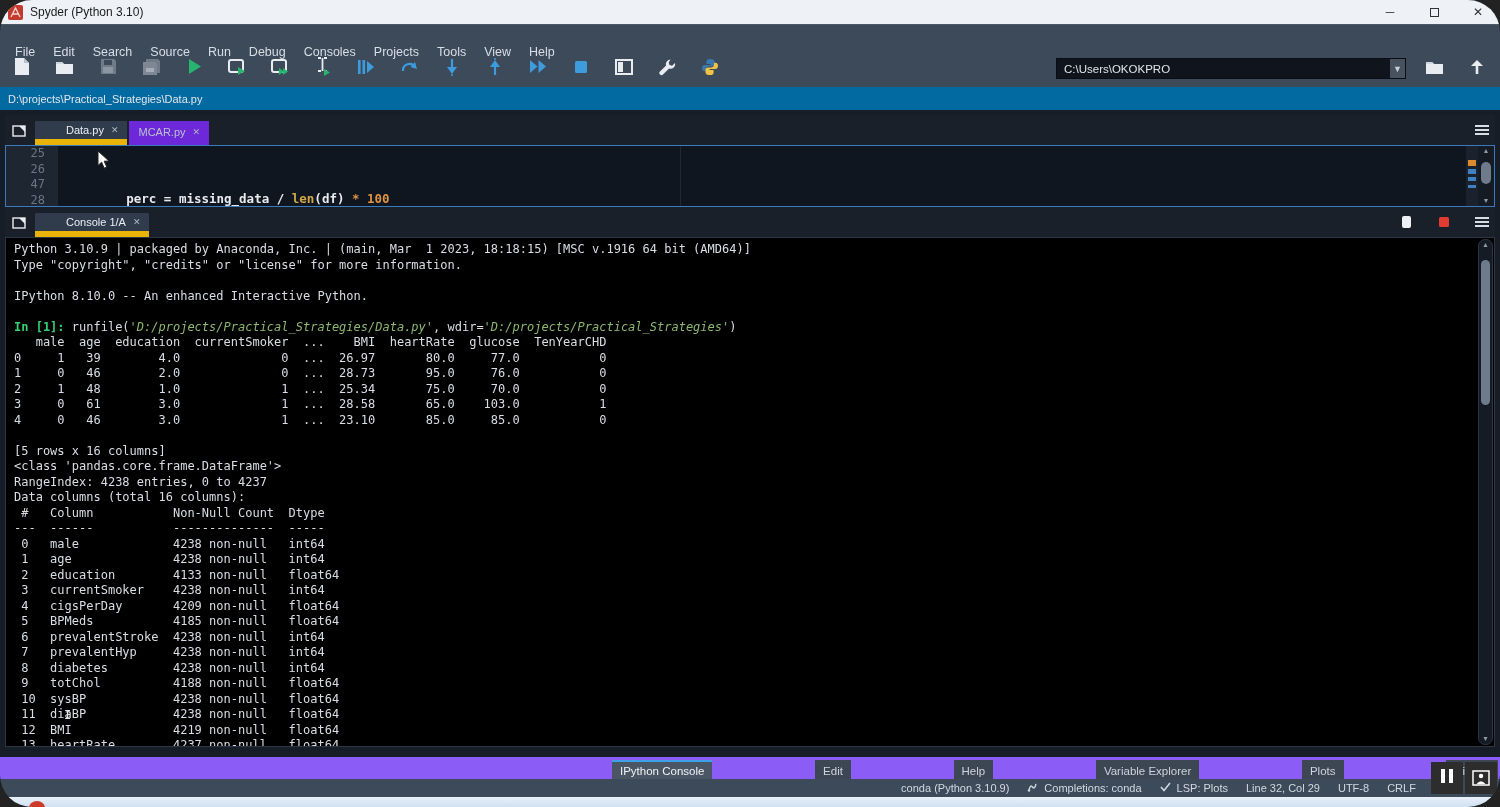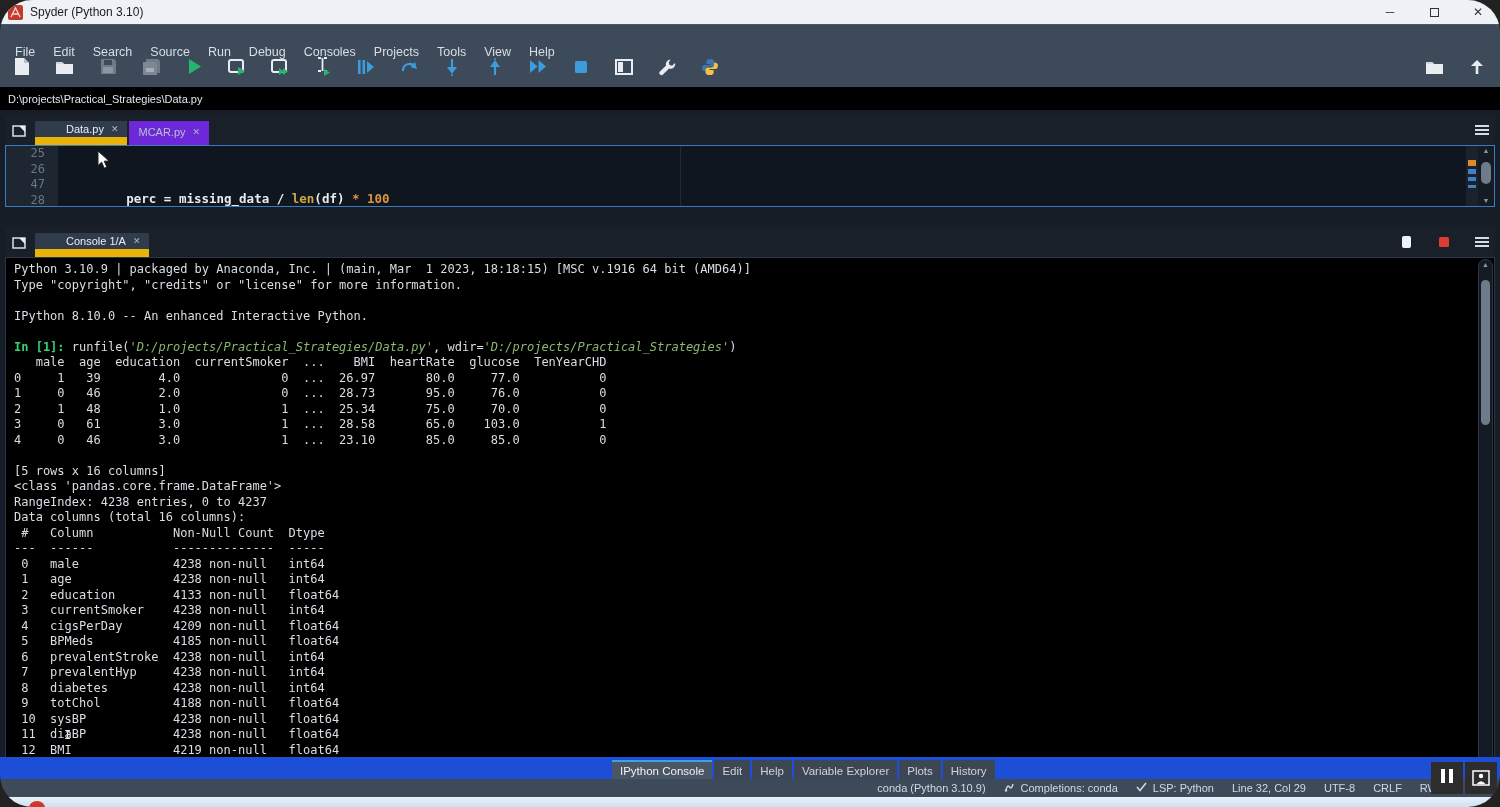--- a/index.html
+++ b/index.html
@@ -22,27 +22,27 @@
   .menubar { height:26px; background:#3d4a59; display:flex; align-items:center; padding-left:6px; border-top:1px solid #4a5866; }
   .menu-item { color:#d7dee6; font-size:12.5px; padding:0 9px; height:100%; display:flex; align-items:center;margin-top:29px; }
   
   .toolbar { height:37px; background:#3d4a59; display:flex; align-items:center; padding:0 10px; }
   .tool-btn { width:24px; height:24px; margin-right:19px; display:flex; align-items:center; justify-content:center; }
   .toolbar-right { margin-left:auto; display:flex; align-items:center; }
   .workdir { width:350px; height:21px; background:#10151d; border:1px solid #0a0e14; display:flex; align-items:center; color:#dfe5ea; font-size:11.5px; padding-left:7px; }
   .workdir .dd { margin-left:auto; width:15px; height:100%; background:#47525e; color:#c7cfd7; font-size:9px; display:flex; align-items:center; justify-content:center; }
   .tool-right-btn { width:26px; height:24px; margin-left:16px; display:flex; align-items:center; justify-content:center; }
   
-  .pathbar { height:23px; background:#000000; color:#e2e6ea; font-size:11px; display:flex; align-items:center; padding-left:8px; }
+  .pathbar { height:23px; background:#0369a1; color:#e2e6ea; font-size:11px; display:flex; align-items:center; padding-left:8px; }
   
   .pane { position:absolute; left:5px; right:5px; }
   .tabbar { height:30px; display:flex; align-items:flex-end; background:#19202a; }
   .browse-tabs { width:30px; height:26px; display:flex; align-items:center; justify-content:center; margin-bottom:1px; }
   .tab { height:24px; display:flex; align-items:center; padding:0 9px; margin-right:2px; font-size:11px; color:#b9c3ce; background:#6d28d9; border-bottom:2px solid transparent; }
-  .tab.active { background:#303c4b; color:#e8eef4; border-bottom:8px solid #eab308;padding-left:31px; }
+  .tab.active { background:#303c4b; color:#e8eef4; border-bottom:6px solid #eab308;padding-left:31px; }
   .tab .close { margin-left:7px; font-size:9px; color:#aeb8c2; }
   .tabbar .spacer { flex:1; }
   .tabbar-icon { width:26px; height:24px; display:flex; align-items:center; justify-content:center; margin-bottom:3px; }
   .hamburger { display:inline-block; width:14px; }
   .hamburger span { display:block; height:2px; background:#d6dde4; margin:2px 0; }
   
   .editor-pane { top:115px; height:92px; }
   .editor-body { position:relative; height:62px; background:#10161f; border:1px solid #3a7abf; overflow:hidden; display:flex; }
   .gutter { width:52px; background:#1d2631; color:#6b7685; font-family:"DejaVu Sans Mono", monospace; font-size:12px; text-align:right; padding-right:13px; flex-shrink:0; }
   .codearea { position:relative; flex:1; font-family:"DejaVu Sans Mono", monospace; font-size:12.5px; color:#e8eaed; white-space:pre; padding-left:8px;font-weight:bold; }
@@ -51,33 +51,33 @@
   .tok-builtin { color:#d0a845; }
   .tok-num { color:#de9345; }
   .tok-str { color:#8cb970; font-style:italic; }
   .edge-line { position:absolute; top:0; bottom:0; left:622px; width:1px; background:rgba(255,255,255,0.08); }
   .scrollflag { position:absolute; right:16px; top:0; bottom:0; width:12px; background:#1a222d; }
   .sf-mark { position:absolute; left:2px; width:8px; }
   .v-scrollbar { position:absolute; right:0; top:0; bottom:0; width:16px; background:#141b24; display:flex; flex-direction:column; align-items:center; }
   .sb-arrow { color:#8b97a5; font-size:7px; line-height:10px; }
   .sb-thumb { width:10px; background:#6d7b8b; border-radius:5px; }
   
-  .console-pane { top:227px; height:540px; }
+  .console-pane { top:207px; height:540px; }
   .console-body { position:relative; height:510px; background:#000000; border:1px solid #2b3644; overflow:hidden; }
   .console-text { position:absolute; left:8px; top:4px; right:20px; font-family:"DejaVu Sans Mono", monospace; font-size:12px; color:#d9dee4; white-space:pre; }
   .console-text div { height:15.5px; line-height:15.5px; }
   .tok-prompt { color:#35d173; font-weight:bold; }
   .console-scrollbar { position:absolute; right:1px; top:1px; bottom:1px; width:15px; background:#141b24; border:1px solid #2b3644; border-radius:7px; display:flex; flex-direction:column; align-items:center; }
   .console-scrollbar .sb-thumb { margin-top:10px; width:9px; height:145px; }
   
-  .bottom-tabs { position:absolute; left:0; right:0; top:757px; height:22px; background:#1d4ed8; display:flex; align-items:flex-end; justify-content:flex-start; padding-left:612px; }
+  .bottom-tabs { position:absolute; left:0; right:0; top:757px; height:22px; background:#8b5cf6; display:flex; align-items:flex-end; justify-content:space-between; padding-left:612px; }
   .btab { height:19px; display:flex; align-items:center; padding:0 8px; margin-right:2px; font-size:11.5px; color:#ccd4dc; background:#3d4754; border-top:2px solid transparent; }
   .btab.active { background:#4a5663; color:#eef3f8; border-top:2px solid #3da0e8; }
   
-  .statusbar { position:absolute; left:0; right:0; top:779px; height:18px; background:#3d4a59; display:flex; align-items:center; justify-content:flex-end; padding-right:62px; }
+  .statusbar { position:absolute; left:0; right:0; top:779px; height:18px; background:#3d4a59; display:flex; align-items:center; justify-content:flex-end; padding-right:48px; }
   .status-item { color:#d2d9e0; font-size:11px; margin-left:18px; display:flex; align-items:center; }
   
   .taskbar-strip { position:absolute; left:0; right:0; top:797px; height:10px; background:linear-gradient(#e9f1fa,#cfe0f0); overflow:hidden; }
   .task-dot { position:absolute; left:29px; top:4px; width:16px; height:14px; border-radius:50%; background:#cf3a28; }
   
   .overlay-buttons { position:absolute; right:3px; top:762px; display:flex; }
   .ov-btn { width:32px; height:32px; background:#2d2d2d; margin-left:2px; display:flex; align-items:center; justify-content:center; }
   .pause-glyph span { display:inline-block; width:4px; height:14px; background:#fff; margin:0 2px; }
   
   .mouse-cursor { position:absolute; left:97px; top:150px; }
@@ -221,20 +221,24 @@
             </svg></span>
         </span>
         <span class="tool-btn">
           <span><svg width="18" height="18" viewBox="0 0 18 18">
               <path d="M9 1 c-3 0-3.6 1.3-3.6 2.6 V6 h4 v1 H3.6 C2 7 1 8.3 1 10.2 c0 1.8 1 3 2.6 3 H5 v-2.3 C5 9.3 6.3 8.5 8 8.5 h3.4 c1.3 0 2.1-1 2.1-2.4 V3.6 C13.5 2 11.8 1 9 1 Z" fill="#3b77b0"></path>
               <path d="M9 17 c3 0 3.6-1.3 3.6-2.6 V12 h-4 v-1 h5.8 c1.6 0 2.6-1.3 2.6-3.2 0-1.8-1-3-2.6-3 H13 v2.3 c0 1.6-1.3 2.4-3 2.4 H6.6 c-1.3 0-2.1 1-2.1 2.4 v2.5 C4.5 16 6.2 17 9 17 Z" fill="#f0c245"></path>
             </svg></span>
         </span>
       </div>
     <div class="toolbar-right">
+      <div class="workdir">
+        <span>C:\Users\OKOKPRO</span>
+        <span class="dd">▼</span>
+      </div>
       <span class="tool-right-btn" id="btn-browse-dir">
           <span><svg width="20" height="16" viewBox="0 0 20 16">
               <path d="M1 3 h6 l2 2 h9 v10 h-17 z" fill="#e9edf2"></path>
               <path d="M1 3 h6 l2 2 h-8 z" fill="#cfd6dd"></path>
             </svg></span>
         </span>
       <span class="tool-right-btn" id="btn-parent-dir">
           <span><svg width="14" height="16" viewBox="0 0 14 16">
               <path d="M7 15 V5" stroke="#e9edf2" stroke-width="2.6"></path>
               <path d="M1 7 L7 1 L13 7 Z" fill="#e9edf2"></path>
@@ -357,21 +361,21 @@
         <span style="margin-right: 6px;"><svg width="11" height="11" viewBox="0 0 11 11">
             <path d="M2 8 q1.5-6 3.5-3 t3.5-3" fill="none" stroke="#cfd7de" stroke-width="1.4"></path>
             <circle cx="2" cy="8.5" r="1.2" fill="#cfd7de"></circle>
           </svg></span>
         <span>Completions: conda</span>
       </span>
       <span class="status-item">
         <span style="margin-right: 6px;"><svg width="11" height="10" viewBox="0 0 11 10">
             <path d="M1 5 L4 8.5 L10 1" fill="none" stroke="#cfd7de" stroke-width="1.6"></path>
           </svg></span>
-        <span>LSP: Python</span>
+        <span>LSP: Plots</span>
       </span>
       <span class="status-item">
         <span>Line 32, Col 29</span>
       </span>
       <span class="status-item">
         <span>UTF-8</span>
       </span>
       <span class="status-item">
         <span>CRLF</span>
       </span>

